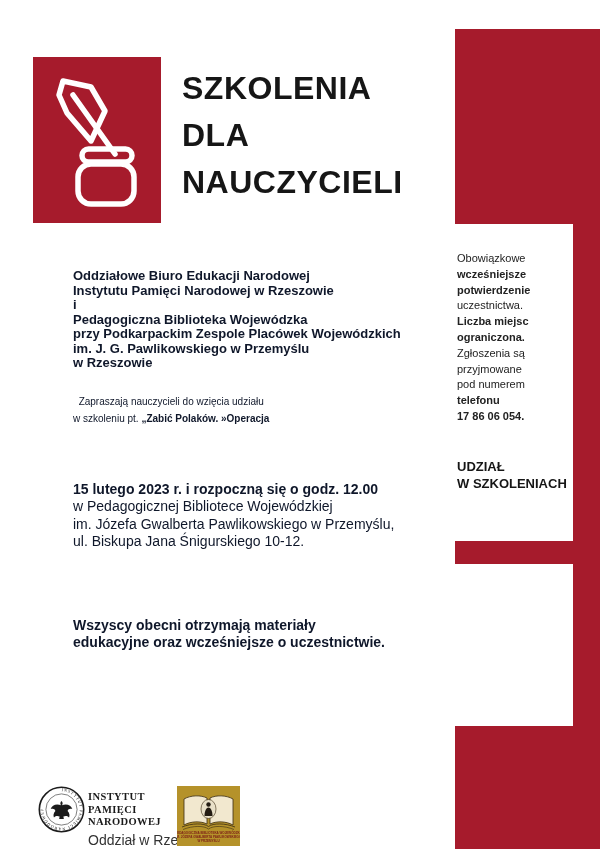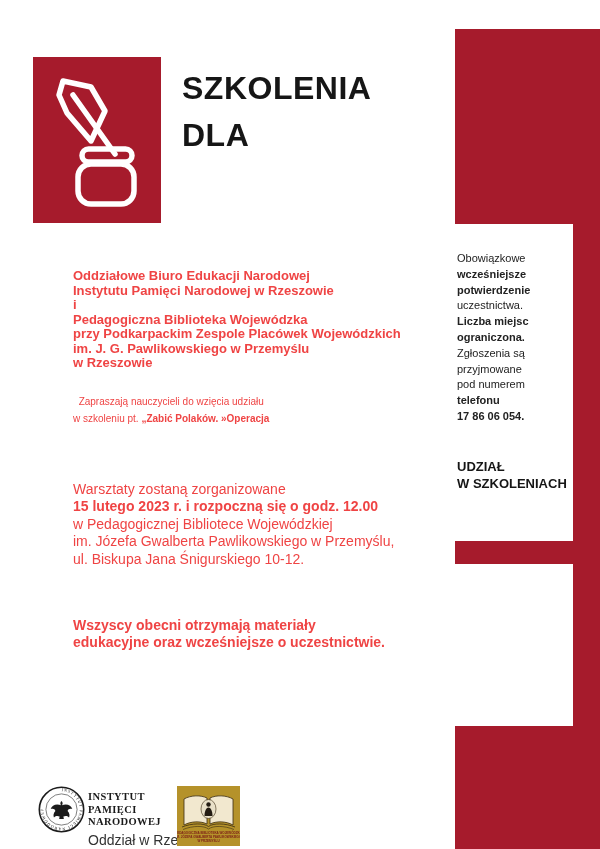--- a/index.html
+++ b/index.html
@@ -19,21 +19,21 @@
   .block-bottom-right{left:455px;top:697px;width:145px;height:152px;}
 
   
   .quill-square{position:absolute;left:33px;top:28px;width:128px;height:166px;background:var(--accent-red);}
   .quill-square svg{display:block;width:100%;height:100%;}
 
   
   .title{position:absolute;left:182px;top:36px;font-size:32px;line-height:47px;font-weight:bold;letter-spacing:0.5px;color:#161616;}
 
   
-  .para{position:absolute;left:73px;color:#ef4444;}
+  .para{position:absolute;left:73px;color:#0f172a;}
   .org{top:240px;font-size:13px;line-height:14.5px;font-weight:bold;}
   .inv{top:364px;font-size:10px;line-height:17.3px;text-align:center;}
   .work{top:452px;font-size:14px;line-height:17.4px;}
   .mat{top:588px;font-size:14px;line-height:17.4px;font-weight:bold;}
   .b{font-weight:bold;}
 
   
   .side-note{position:absolute;left:457px;top:222px;width:116px;font-size:11px;line-height:15.8px;color:#222;}
   .side-free{position:absolute;left:457px;top:429px;width:120px;font-size:13px;line-height:17px;font-weight:bold;white-space:nowrap;color:#161616;}
 
@@ -61,20 +61,21 @@
         <path d="M40 38 L82 97"></path>
         <rect x="49" y="92" width="50" height="13" rx="6.5"></rect>
         <rect x="45" y="107" width="56" height="40" rx="13"></rect>
       </g>
     </svg>
   </div>
 
   <div class="title">
     <div>SZKOLENIA</div>
     <div>DLA</div>
+    <div>NAUCZYCIELI</div>
   </div>
 
   <div class="para org">
     <div class="line">Oddziałowe Biuro Edukacji Narodowej</div>
     <div class="line">Instytutu Pamięci Narodowej w Rzeszowie</div>
     <div class="line">i</div>
     <div class="line">Pedagogiczna Biblioteka Wojewódzka</div>
     <div class="line">przy Podkarpackim Zespole Placówek Wojewódzkich</div>
     <div class="line">im. J. G. Pawlikowskiego w Przemyślu</div>
     <div class="line">w Rzeszowie</div>
@@ -83,21 +84,20 @@
   <div class="para inv">
     <div class="line">
       <span>Zapraszają nauczycieli do wzięcia udziału</span>
     </div>
     <div class="line">
       <span>w szkoleniu pt. </span><span class="b">„Zabić Polaków. »Operacja</span>
     </div>
   </div>
 
   <div class="para work">
-    <div class="line">Warsztaty zostaną zorganizowane</div>
     <div class="line b">15 lutego 2023 r. i rozpoczną się o godz. 12.00</div>
     <div class="line">w Pedagogicznej Bibliotece Wojewódzkiej</div>
     <div class="line">im. Józefa Gwalberta Pawlikowskiego w Przemyślu,</div>
     <div class="line">ul. Biskupa Jana Śnigurskiego 10-12.</div>
   </div>
 
   <div class="para mat">
     <div class="line">Wszyscy obecni otrzymają materiały</div>
     <div class="line">edukacyjne oraz wcześniejsze o uczestnictwie.</div>
   </div>

